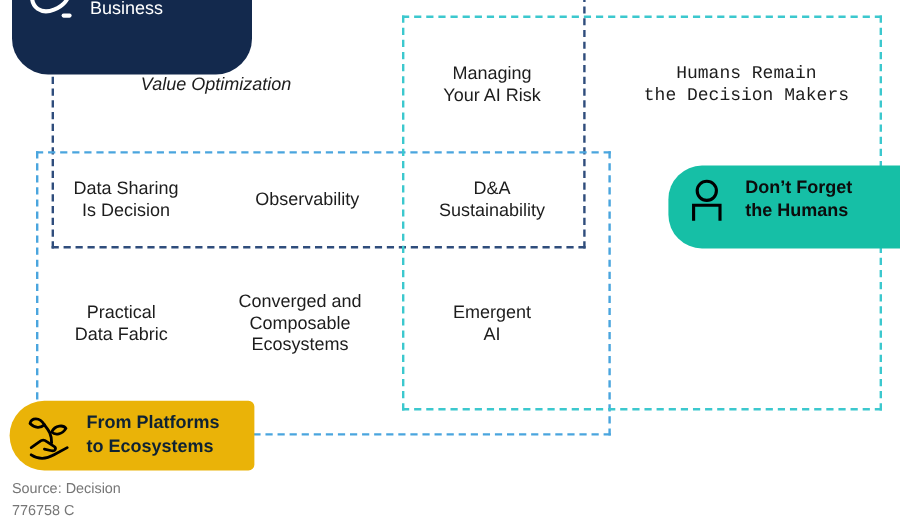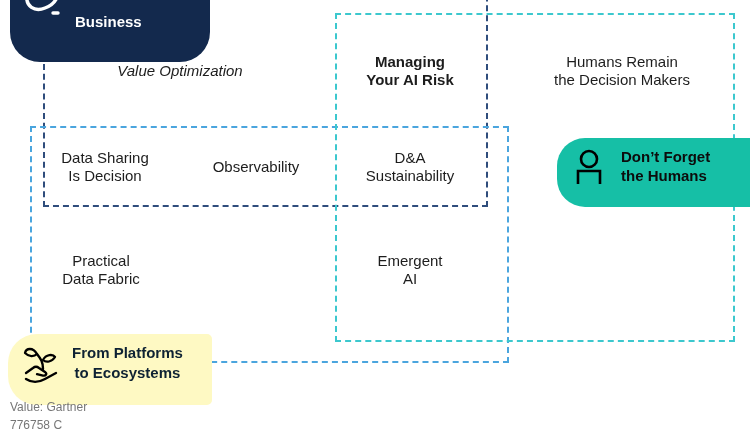--- a/index.html
+++ b/index.html
@@ -11,53 +11,52 @@
   .theme-box{position:absolute;box-sizing:border-box;background:transparent;}
   .box-business{left:43px;top:-24px;width:445px;height:231px;border:2px dashed #2f4d7c;}
   .box-ecosystems{left:30px;top:126px;width:479px;height:237px;border:2px dashed #4aa5de;}
   .box-humans{left:335px;top:13px;width:400px;height:329px;border:2px dashed #3cc8ce;}
   
   .trend{
     position:absolute;color:#1d1d1d;font-size:15px;line-height:18px;
     text-align:center;white-space:pre-line;
   }
   .t-value{left:80px;top:62px;width:200px;font-style:italic;}
-  .t-airisk{left:335px;top:53px;width:150px;font-weight:bold;}
-  .t-humans-remain{left:505px;top:53px;width:234px;}
+  .t-airisk{left:335px;top:53px;width:150px;}
+  .t-humans-remain{left:505px;top:53px;width:234px;font-family:Liberation Mono, monospace;}
   .t-datasharing{left:35px;top:149px;width:140px;}
   .t-observability{left:186px;top:158px;width:140px;}
   .t-sustainability{left:340px;top:149px;width:140px;}
   .t-fabric{left:31px;top:252px;width:140px;}
   .t-converged{left:172px;top:243px;width:156px;}
   .t-emergent{left:340px;top:252px;width:140px;}
   .t-consumers{left:522px;top:252px;width:200px;}
   
   .badge{position:absolute;box-sizing:border-box;}
   .badge-business{
     left:10px;top:-32px;width:200px;height:94px;background:#13294d;
     border-radius:30px;
   }
   .badge-business .badge-label{
-    position:absolute;left:65px;top:45px;color:#ffffff;
-    font-size:15px;font-weight:bold;white-space:pre-line;
+    position:absolute;left:65px;top:31px;color:#ffffff;
+    font-size:15px;font-weight:normal;white-space:pre-line;
   }
   .badge-business svg{position:absolute;left:12px;top:24px;}
   .badge-humans{
     left:557px;top:138px;width:193px;height:69px;background:#16bfa6;
     border-radius:28px 0 0 28px;
   }
   .badge-humans .badge-label{
     position:absolute;left:64px;top:9px;color:#0c0c0c;
     font-size:15px;font-weight:bold;line-height:19px;white-space:pre-line;
   }
   .badge-humans svg{position:absolute;left:16px;top:11px;}
   .badge-ecosystems{
-    left:8px;top:334px;width:204px;height:71px;background:#fef9c3;
+    left:8px;top:334px;width:204px;height:58px;background:#eab308;
     border-radius:29px 5px 5px 29px;
-    text-align:center;
   }
   .badge-ecosystems .badge-label{
     position:absolute;left:64px;top:9px;color:#0e2233;
     font-size:15px;font-weight:bold;line-height:20px;white-space:pre-line;
   }
   .badge-ecosystems svg{position:absolute;left:14px;top:10px;}
   
   .footer-line{position:absolute;left:10px;color:#767676;font-size:12px;}
   .f-source{top:400px;}
   .f-docid{top:418px;}
@@ -76,20 +75,23 @@
 Your AI Risk</div>
   <div class="trend t-humans-remain">Humans Remain
 the Decision Makers</div>
   <div class="trend t-datasharing">Data Sharing
 Is Decision</div>
   <div class="trend t-observability">Observability</div>
   <div class="trend t-sustainability">D&amp;A
 Sustainability</div>
   <div class="trend t-fabric">Practical
 Data Fabric</div>
+  <div class="trend t-converged">Converged and
+Composable
+Ecosystems</div>
   <div class="trend t-emergent">Emergent
 AI</div>
 
   <div class="badge badge-business">
     <svg width="40" height="26" viewBox="0 0 40 26">
       <path d="M5 2 C3 15 13 20 23 16 C31 13 35 7 36 2" stroke="#ffffff" stroke-width="3.4" fill="none" stroke-linecap="round"></path>
       <path d="M31 21 h5" stroke="#ffffff" stroke-width="3.4" stroke-linecap="round" fill="none"></path>
     </svg>
     <span class="badge-label">Business</span>
   </div>
@@ -108,16 +110,16 @@
       <path d="M21 25 C21 18 19 15 15 10" stroke="#000000" stroke-width="2.4" fill="none" stroke-linecap="round"></path>
       <path d="M15 10 C11 3 4 4 3 9 C7 13 12 13 15 10 Z" fill="none" stroke="#000000" stroke-width="2.3" stroke-linejoin="round"></path>
       <path d="M21 16 C24 10 31 10 33 13 C30 18 24 19 21 16 Z" fill="none" stroke="#000000" stroke-width="2.3" stroke-linejoin="round"></path>
       <path d="M4 29 l7 -5 c2 -1.6 4 -1.6 6 0 l6 4 c2.4 1.6 1 4.2 -2 3.6 l-6 -1.4" fill="none" stroke="#000000" stroke-width="2.3" stroke-linecap="round" stroke-linejoin="round"></path>
       <path d="M4 35 c6 4 13 3.4 19 0 l11 -6" fill="none" stroke="#000000" stroke-width="2.3" stroke-linecap="round"></path>
     </svg>
     <span class="badge-label">From Platforms
 to Ecosystems</span>
   </div>
 
-  <div class="footer-line f-source">Value: Gartner</div>
+  <div class="footer-line f-source">Source: Decision</div>
   <div class="footer-line f-docid">776758 C</div>
 
 </div>
 
 </body></html>

